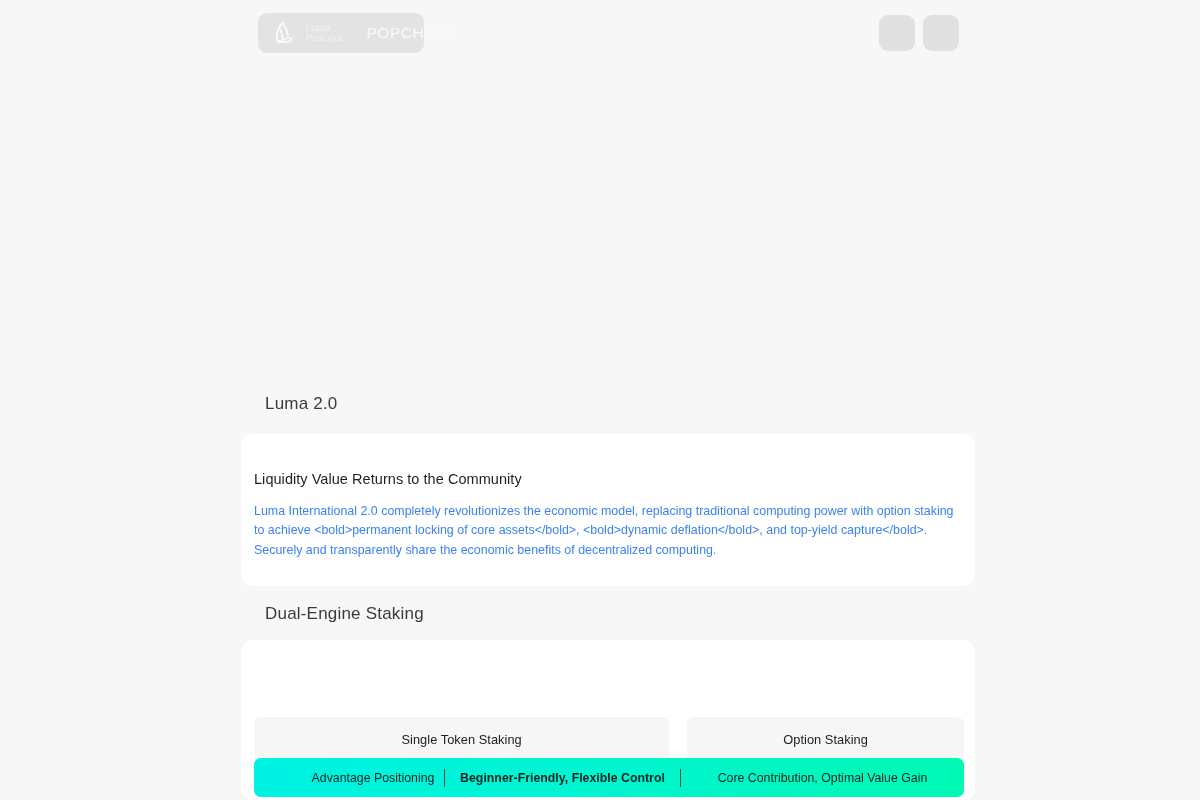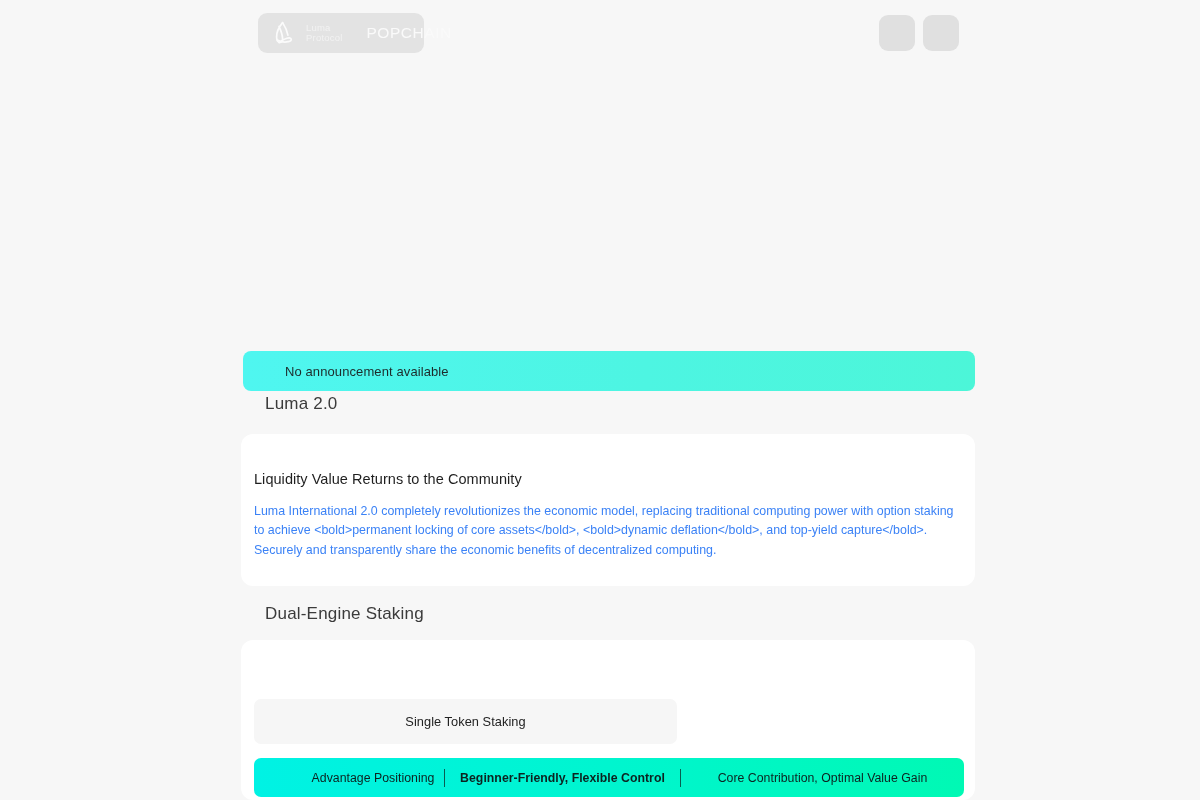--- a/index.html
+++ b/index.html
@@ -171,21 +171,21 @@
     font-size: 12.4px;
     line-height: 19.4px;
     color: #3b82f6;
     letter-spacing: .02px;
   }
 
   
   .tabs {
     position: absolute;
     left: 13px;
-    top: 59px;
+    top: 77px;
     width: 710px;
     display: flex;
     gap: 18px;
   }
   .tab {
     height: 45px;
     background: #f6f6f6;
     border-radius: 7px;
     display: flex;
     align-items: center;
@@ -258,38 +258,35 @@
     </div>
 
     <div class="header-actions">
       <button class="header-btn"></button>
       <button class="header-btn"></button>
     </div>
   </div>
 
   <div class="banner-slot"></div>
 
-  <div class="announcement">
-    <span class="announcement-icon"></span>
-    <span class="announcement-text">No announcement available</span>
-  </div>
 
   <div class="section-title t1">Luma 2.0</div>
 
   <div class="card c1">
     <div class="card-title">Liquidity Value Returns to the Community</div>
     <div class="card-body">Luma International 2.0 completely revolutionizes the economic model, replacing traditional computing power with option staking to achieve &lt;bold&gt;permanent locking of core assets&lt;/bold&gt;, &lt;bold&gt;dynamic deflation&lt;/bold&gt;, and top-yield capture&lt;/bold&gt;. Securely and transparently share the economic benefits of decentralized computing.</div>
   </div>
 
   <div class="section-title t2">Dual-Engine Staking</div>
 
   <div class="card c2">
 
     <div class="tabs">
       <div class="tab tab-single">Single Token Staking</div>
+      <div class="tab tab-option">Option Staking</div>
     </div>
 
     <div class="compare-row">
       <span class="compare-label">Advantage Positioning</span>
       <span class="compare-sep"></span>
       <span class="compare-cell-a">Beginner-Friendly, Flexible Control</span>
       <span class="compare-sep"></span>
       <span class="compare-cell-b">Core Contribution, Optimal Value Gain</span>
     </div>
   </div>

